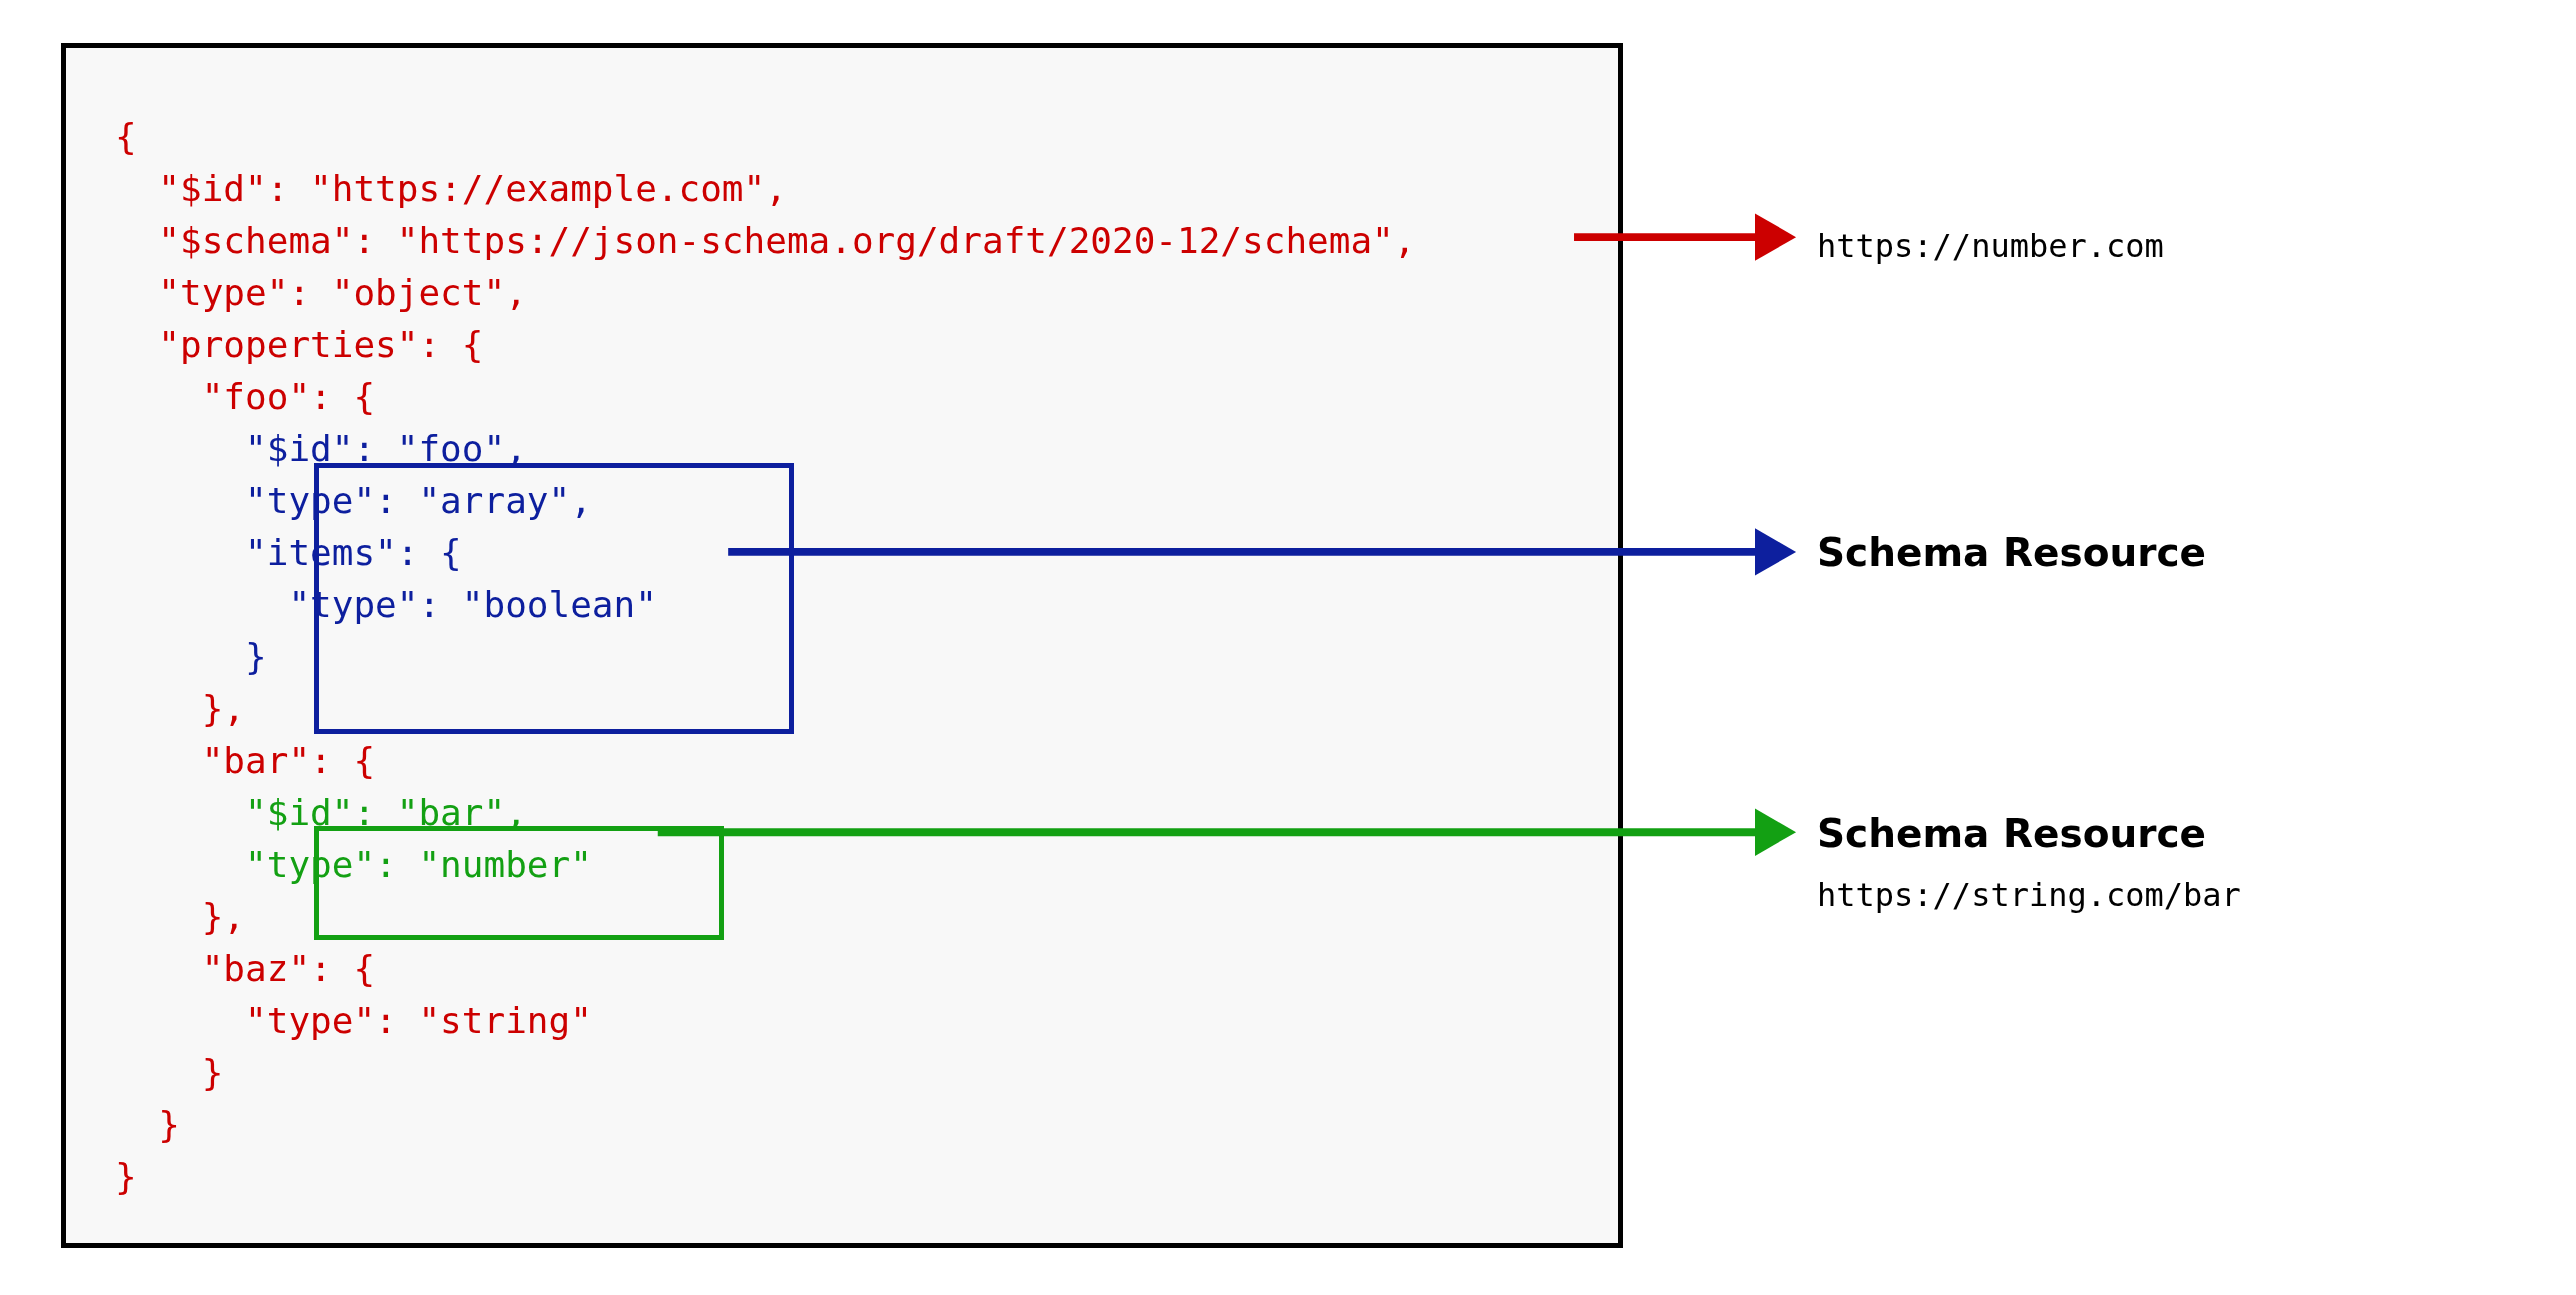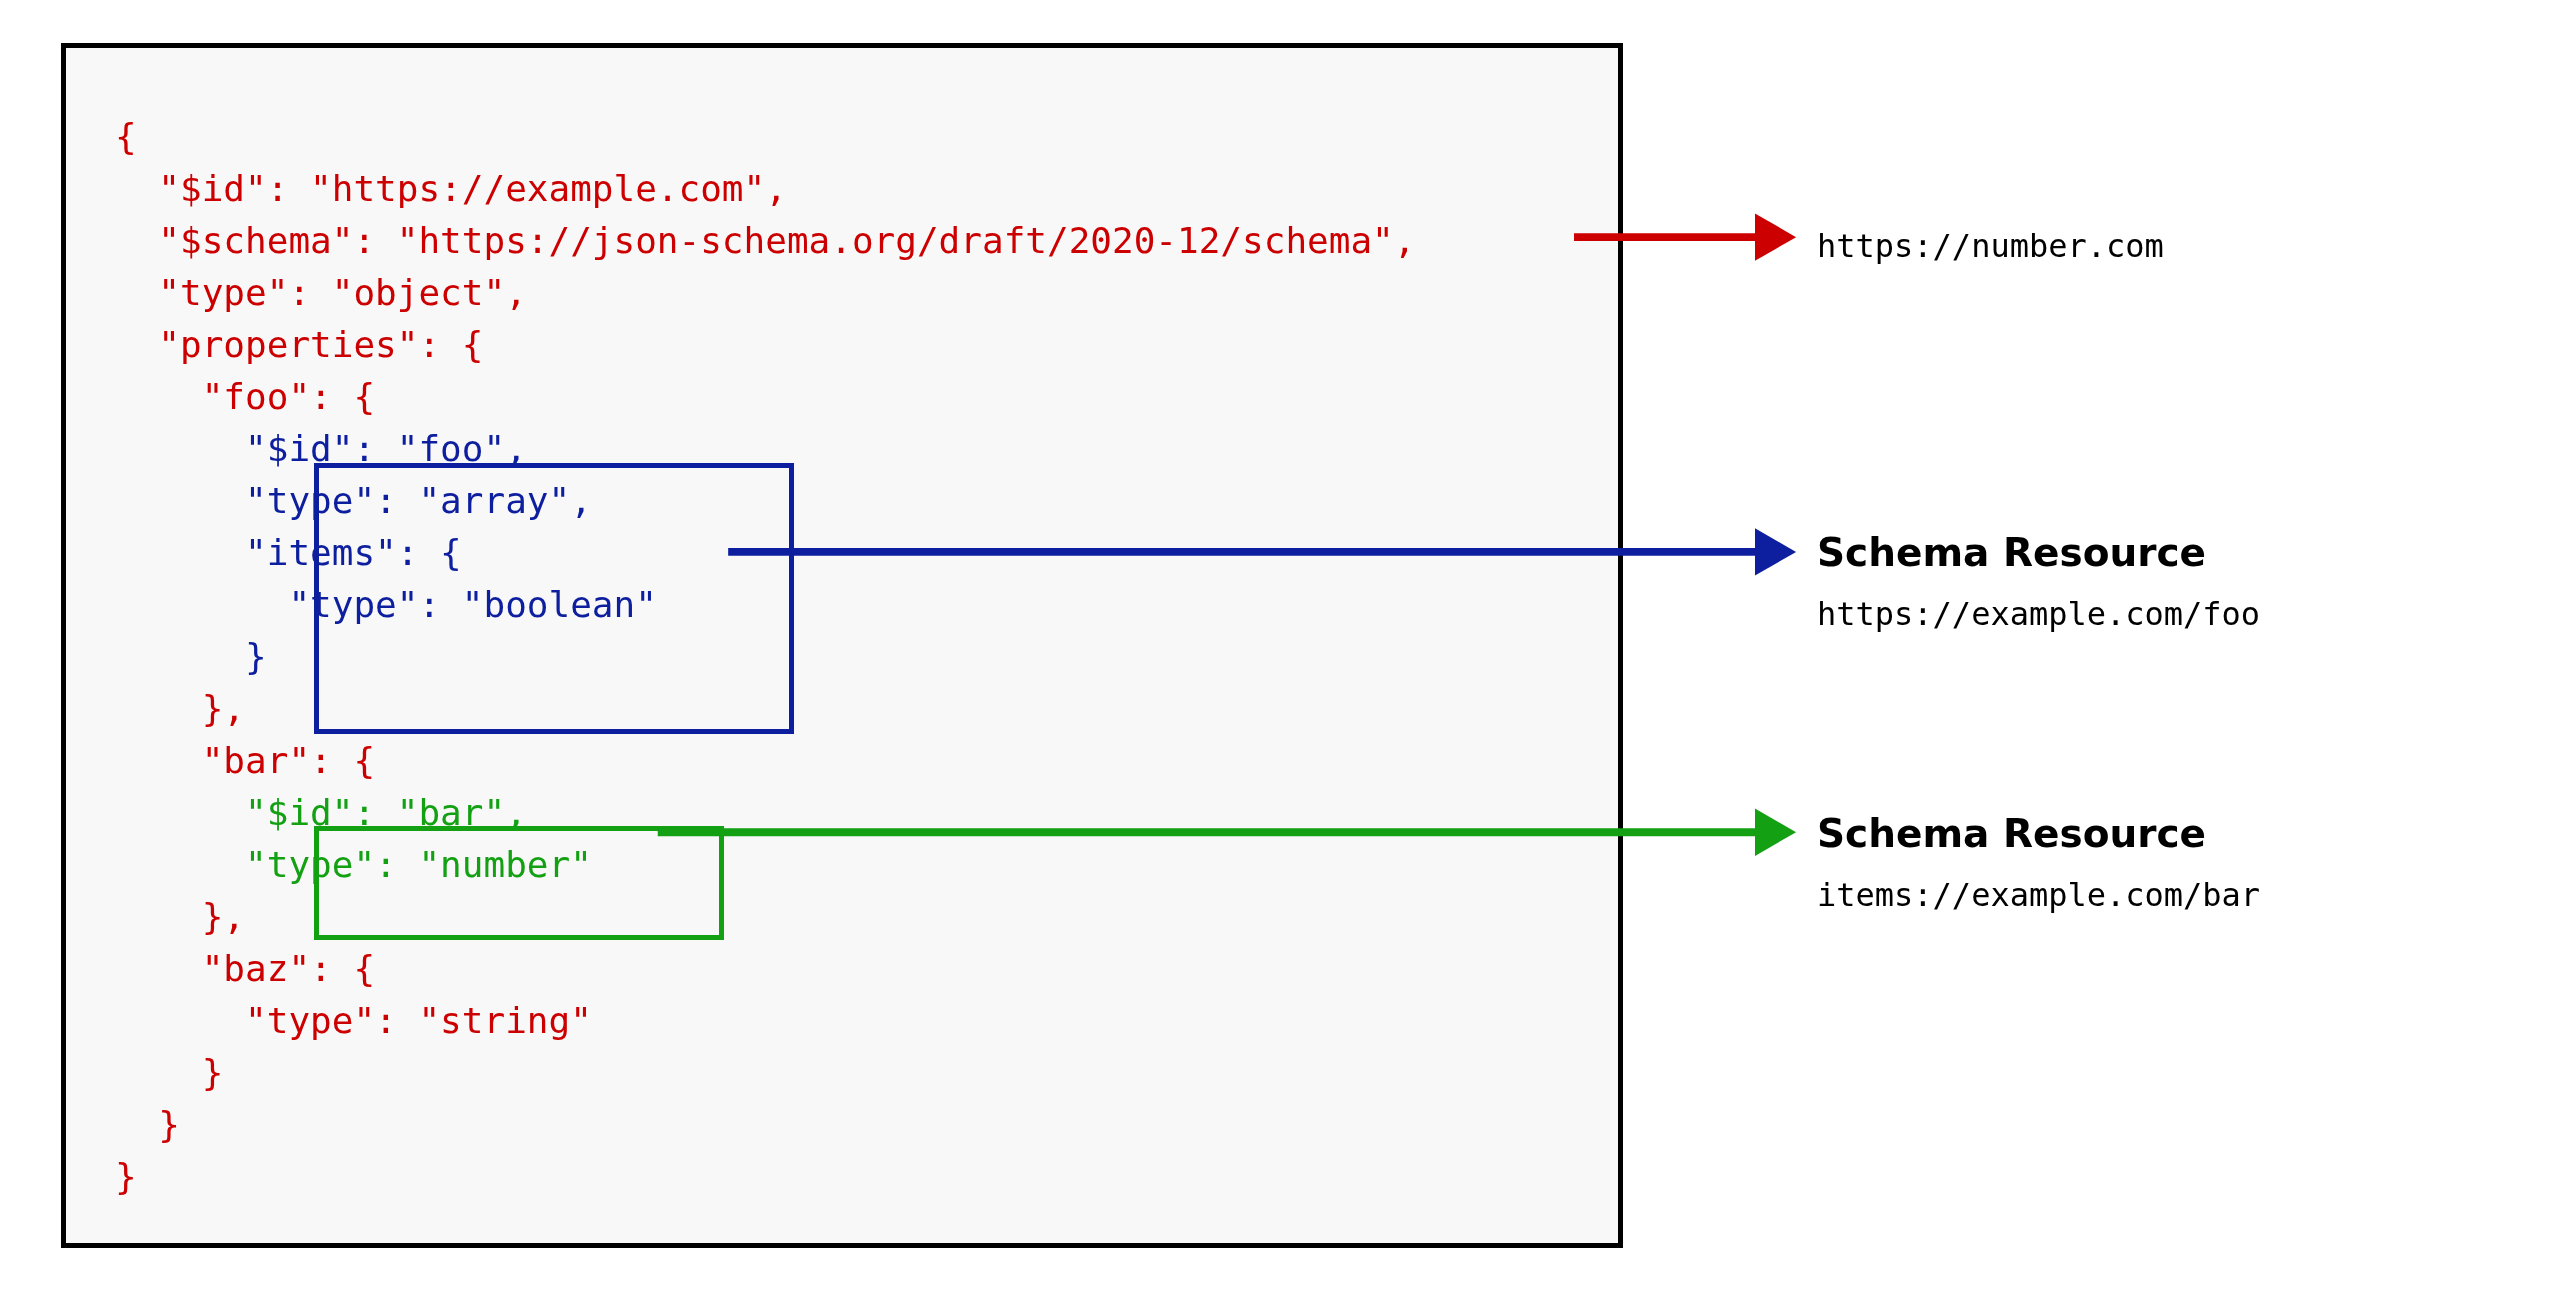--- a/index.html
+++ b/index.html
@@ -134,20 +134,19 @@
 
   <line x1="915" y1="1158" x2="2455" y2="1158" stroke="#13a013" stroke-width="11" marker-end="url(#head-green)"></line>
 </svg>
 
 <div class="label-group" id="label-root">
   <div class="label-uri">https://number.com</div>
 </div>
 
 <div class="label-group" id="label-foo">
   <div class="label-title">Schema Resource</div>
-  <div class="label-uri">https://example.com/foo</div>
 </div>
 
 <div class="label-group" id="label-bar">
   <div class="label-title">Schema Resource</div>
-  <div class="label-uri">items://example.com/bar</div>
+  <div class="label-uri">https://string.com/bar</div>
 </div>
 
 
 </body></html>

